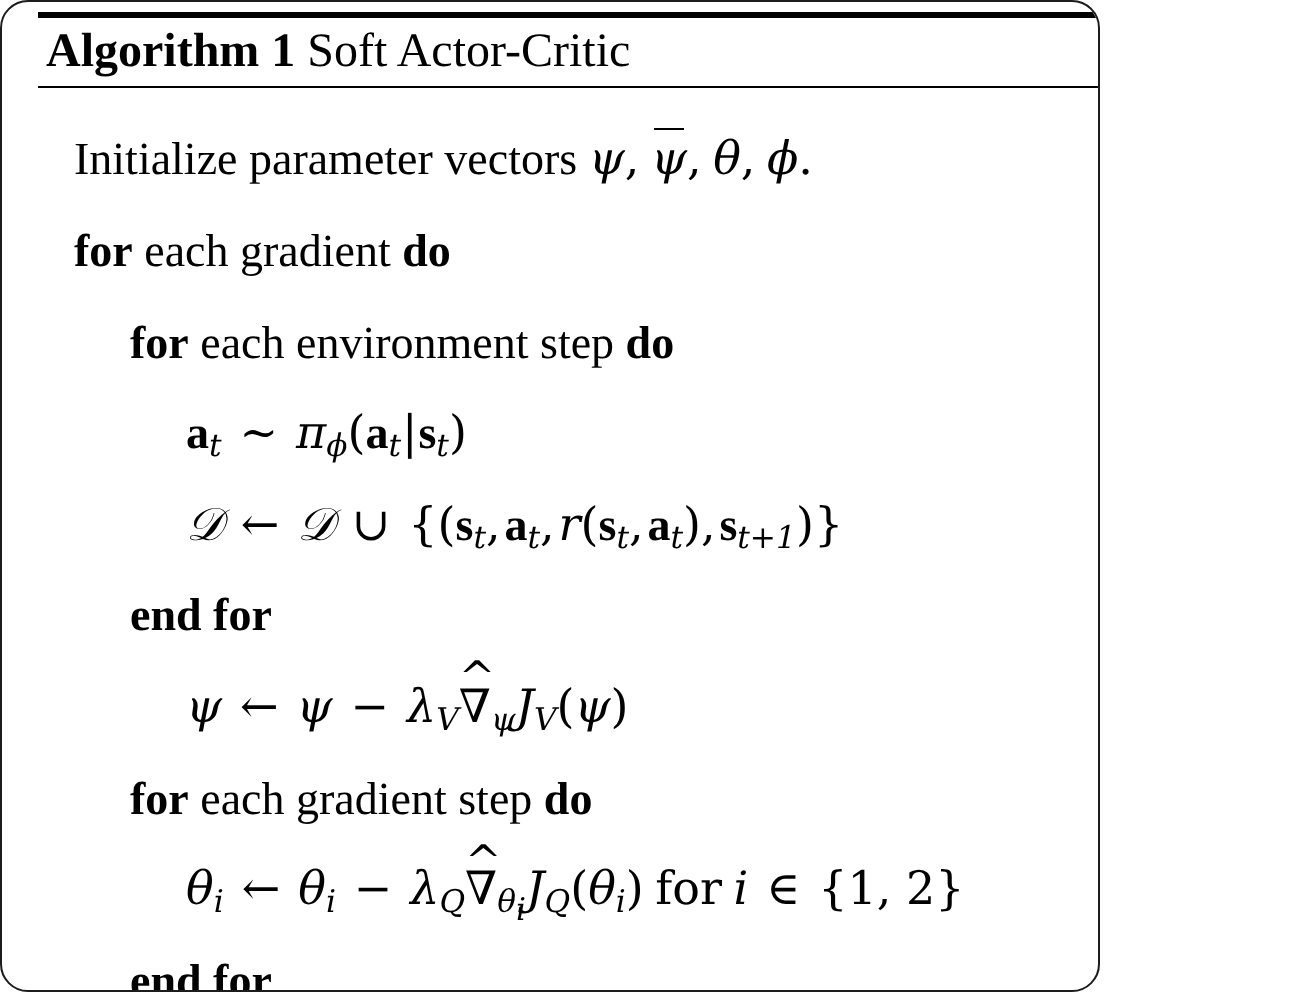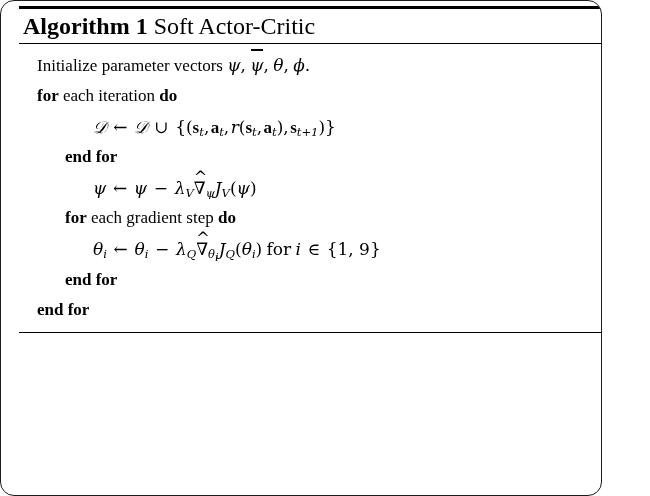--- a/index.html
+++ b/index.html
@@ -14,21 +14,21 @@
     overflow: hidden;
     font-family: "Liberation Serif", "DejaVu Serif", serif;
     color: #000000;
   }
 
   
   #algorithm-frame {
     position: absolute;
     left: 0;
     top: 0;
-    width: 602px;
+    width: 550px;
     height: 496px;
     box-sizing: border-box;
     border: 1px solid #1c1c1c;
     border-radius: 14px;
     background: #ffffff;
     overflow: hidden;
   }
 
   #algorithm-box {
     position: absolute;
@@ -55,24 +55,25 @@
   }
   #algorithm-title .kw {
     font-weight: bold;
   }
 
   #algorithm-body {
     padding: 6px 0 6px 4px;
   }
 
   .alg-line {
-    font-size: 17px;
+    font-size: 23px;
     line-height: 30.6px;
     white-space: nowrap;
     height: 30.6px;
+    margin-top: 15px;
   }
   .indent-0 { padding-left: 14px; }
   .indent-1 { padding-left: 42px; }
   .indent-2 { padding-left: 70px; }
 
   .kw { font-weight: bold; }
 
   
   .math {
     font-family: "DejaVu Serif", "Liberation Serif", serif;
@@ -160,24 +161,32 @@
 
       <div class="alg-line indent-0">
         <span>Initialize parameter vectors</span>
         <span class="math">ψ</span><span class="paren">,</span>
         <span class="math ovl">ψ</span><span class="paren">,</span>
         <span class="math">θ</span><span class="paren">,</span>
         <span class="math">ϕ</span><span class="paren">.</span>
       </div>
 
       <div class="alg-line indent-0">
-        <span class="kw">for</span><span> each iteration </span><span class="kw">do</span>
-      </div>
-
-
+        <span class="kw">for</span><span> each gradient </span><span class="kw">do</span>
+      </div>
+
+      <div class="alg-line indent-1">
+        <span class="kw">for</span><span> each environment step </span><span class="kw">do</span>
+      </div>
+
+      <div class="alg-line indent-2">
+        <span class="bvec">a</span><sub class="math">t</sub>
+        <span class="op">∼</span>
+        <span class="math">π</span><sub class="math">ϕ</sub><span class="paren">(</span><span class="bvec">a</span><sub class="math">t</sub><span class="mid">|</span><span class="bvec">s</span><sub class="math">t</sub><span class="paren">)</span>
+      </div>
 
 
       <div class="alg-line indent-2">
         <span class="calD">𝒟</span>
         <span class="op">←</span>
         <span class="calD">𝒟</span>
         <span class="op">∪</span>
         <span class="paren">{(</span><span class="bvec">s</span><sub class="math">t</sub><span class="paren">,</span> <span class="bvec">a</span><sub class="math">t</sub><span class="paren">,</span> <span class="math">r</span><span class="paren">(</span><span class="bvec">s</span><sub class="math">t</sub><span class="paren">,</span> <span class="bvec">a</span><sub class="math">t</sub><span class="paren">),</span> <span class="bvec">s</span><sub class="math">t+1</sub><span class="paren">)}</span>
       </div>
 
@@ -199,21 +208,21 @@
 
       <div class="alg-line indent-2">
         <span class="math">θ</span><sub class="math">i</sub>
         <span class="op">←</span>
         <span class="math">θ</span><sub class="math">i</sub>
         <span class="op">−</span>
         <span class="math">λ</span><sub class="math">Q</sub><span class="hatnabla mathup">∇</span><sub class="math">θ<sub class="math">i</sub></sub><span class="math">J</span><sub class="math">Q</sub><span class="paren">(</span><span class="math">θ</span><sub class="math">i</sub><span class="paren">)</span>
         <span class="mathup">for</span>
         <span class="math">i</span>
         <span class="op">∈</span>
-        <span class="mathup">{1, 9}</span>
+        <span class="mathup">{1, 2}</span>
       </div>
 
 
 
       <div class="alg-line indent-1">
         <span class="kw">end for</span>
       </div>
 
       <div class="alg-line indent-0">
         <span class="kw">end for</span>

